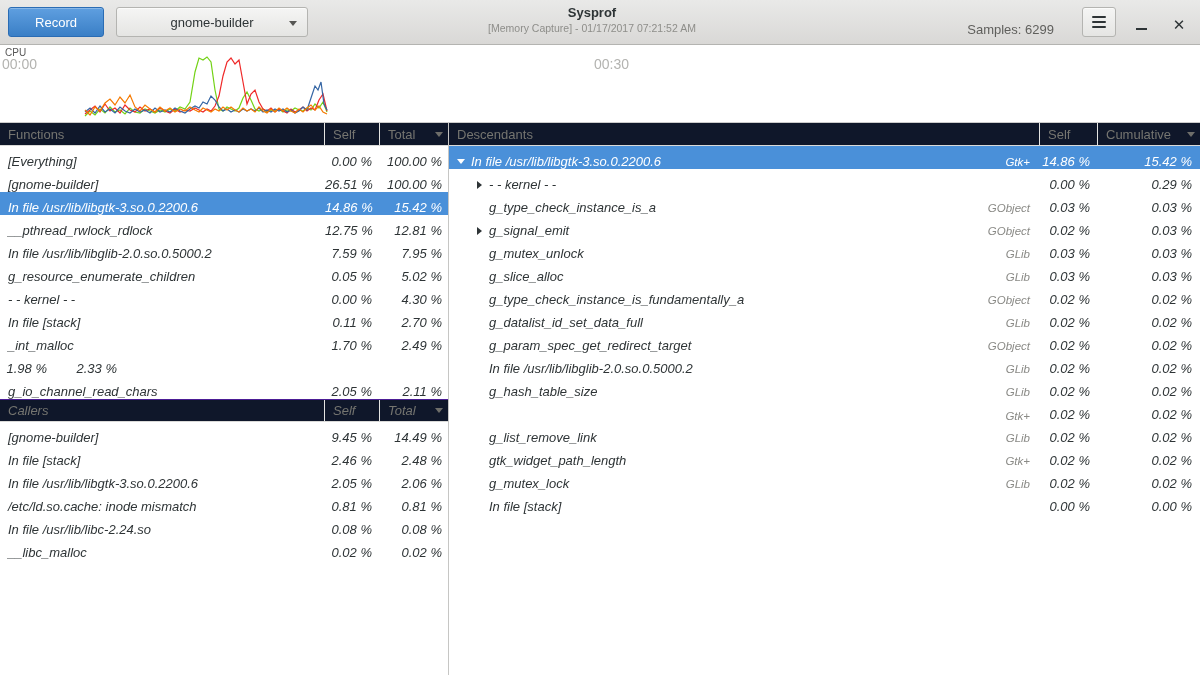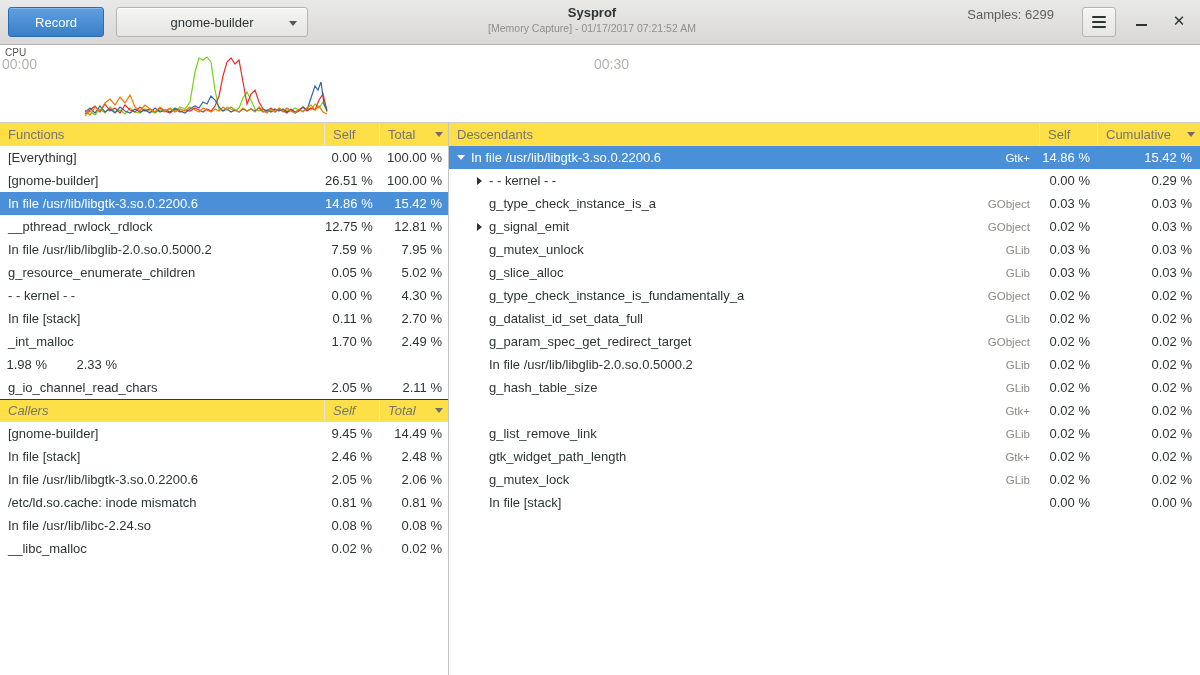--- a/index.html
+++ b/index.html
@@ -31,21 +31,21 @@
   .combo-arrow {
     position:absolute; right:10px; top:13px; width:0; height:0;
     border-left:4px solid transparent; border-right:4px solid transparent;
     border-top:5px solid #565653;
   }
   .titlebox {
     position:absolute; left:0; right:16px; top:5px; text-align:center; pointer-events:none;
   }
   .title { font-weight:bold; font-size:13px; color:#2e3436; }
   .subtitle { font-size:10.5px; color:#8e8e8a; margin-top:2px; }
-  .header-right { margin-left:auto; display:flex; align-items:flex-start; z-index:2; }
+  .header-right { margin-left:auto; display:flex; align-items:flex-end; z-index:2; }
   .samples { color:#5f5f5c; margin-right:28px; }
   .menu-btn { width:34px; flex-direction:column; }
   .hamburger { display:flex; flex-direction:column; gap:3px; }
   .hamburger i { display:block; width:14px; height:2px; background:#2e3436; border-radius:1px; }
   .winctl { width:26px; height:26px; display:flex; align-items:center; justify-content:center; margin-left:12px; }
   .min-glyph { width:11px; height:2px; background:#2e3436; margin-top:10px; }
   .close-glyph { font-size:15px; color:#2e3436; line-height:1; }
 
   
   .graph {
@@ -56,39 +56,39 @@
   .tick-left { left:2px; }
   .tick-mid { left:594px; }
   .graph svg { position:absolute; left:0; top:0; width:1200px; height:77px; }
 
   
   .panes { display:flex; height:552px; }
   .pane-left { width:449px; border-right:1px solid #c6c6c4; display:flex; flex-direction:column; overflow:hidden; }
   .pane-right { flex:1; display:flex; flex-direction:column; overflow:hidden; }
 
   .thead {
-    display:flex; height:23px; background:#fde047; color:#757570;
+    display:flex; height:23px; background:#0f172a; color:#757570;
     border-bottom:1px solid #dadad8; flex:none;
   }
   .thead.bordered-top { border-top:1px solid #4c1d95;font-style:italic; }
   .th { display:flex; align-items:center; padding-left:8px; border-right:1px solid #e4e4e2; overflow:hidden; }
   .th:last-child { border-right:none; }
   .th-name { flex:1; }
   .th-self { width:55px; }
   .th-total { width:68px; }
   .th-self-d { width:58px; }
   .th-cum { width:102px; }
   .sort-arrow {
     width:0; height:0; margin-left:auto; margin-right:5px;
     border-left:4px solid transparent; border-right:4px solid transparent;
     border-top:5px solid #6e6e6a;
   }
 
   .rows { flex:none; }
-  .row { display:flex; height:23px; align-items:center; background:#ffffff; }
+  .row { display:flex; height:23px; align-items:flex-end; background:#ffffff;font-style:italic; }
   .row.selected { background:#4a90d9; color:#ffffff; }
   .cell { overflow:hidden; white-space:nowrap; }
   .cell.name { flex:1; padding-left:8px; display:flex; align-items:center; }
   .cell.num { text-align:right; padding-right:8px; flex:none; }
   .w-self { width:55px; } .w-total { width:68px; padding-right:6px !important; }
   .w-self-d { width:58px; } .w-cum { width:102px; }
 
   .exp { flex:none; width:9px; height:9px; margin-right:5px; }
   .exp.collapsed { width:0; height:0; border-top:4px solid transparent; border-bottom:4px solid transparent; border-left:5px solid #2e3436; margin-left:2px; margin-right:7px; }
   .exp.expanded { width:0; height:0; border-left:4px solid transparent; border-right:4px solid transparent; border-top:5px solid #2e3436; margin-right:6px; }

